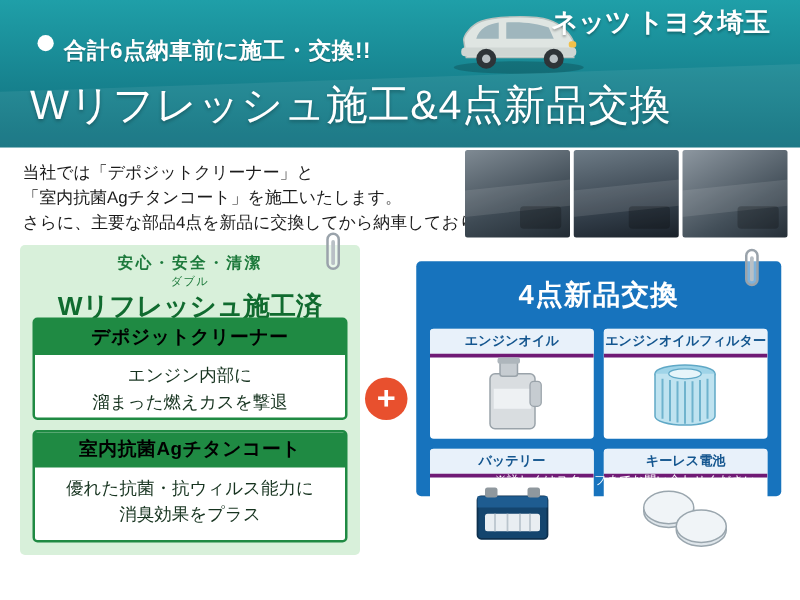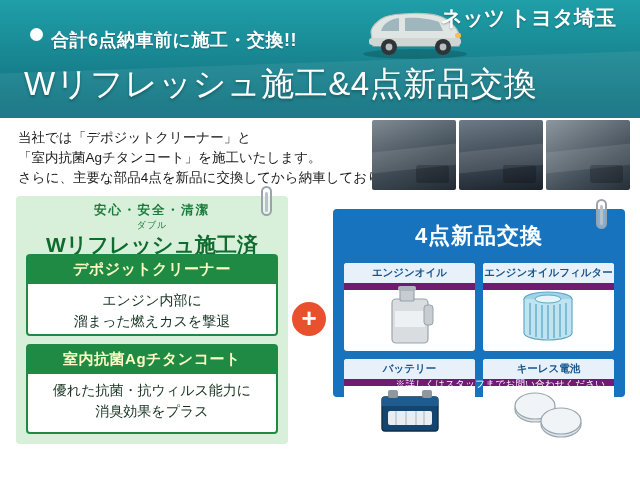--- a/index.html
+++ b/index.html
@@ -180,21 +180,21 @@
     width: 252px;
     border: 2px solid #1f8a43;
     border-radius: 4px;
     background: #ffffff;
     box-sizing: border-box;
   }
   .gb1 { top: 58px; height: 82px; }
   .gb2 { top: 148px; height: 90px; }
   .green-box-head {
     background: #1f8a43;
-    color: #fef9c3;
+    color: #000000;
     font-size: 15px;
     font-weight: bold;
     text-align: center;
     padding: 4px 0 5px;
     letter-spacing: 0.5px;
   }
   .green-box-body {
     color: #16331f;
     font-size: 14px;
     line-height: 21px;
@@ -272,21 +272,21 @@
     position: absolute;
     left: 0; top: 0;
     width: 100%;
     text-align: center;
     background: #e8f1fa;
     color: #14568f;
     font-size: 10.5px;
     font-weight: bold;
     padding: 3px 0;
     box-sizing: border-box;
-    border-bottom: 7px solid #701a75;
+    border-bottom: 3px solid #701a75;
   }
   .cell-art {
     position: absolute;
     left: 0; top: 20px;
     width: 100%; height: 68px;
   }
   .note {
     position: absolute;
     right: 10px; bottom: 6px;
     color: #ffffff;

